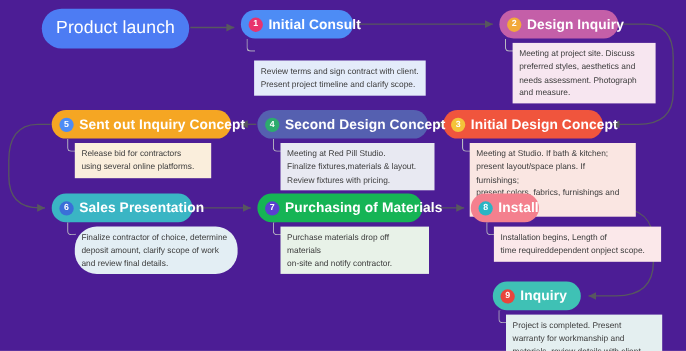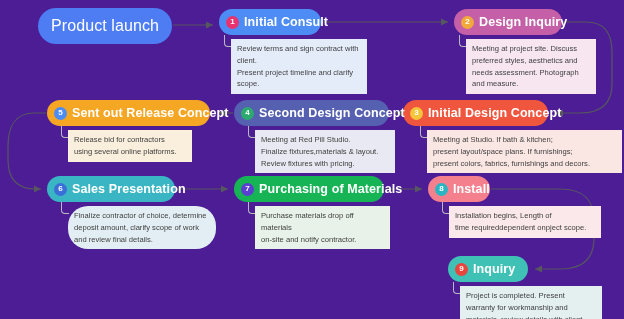--- a/index.html
+++ b/index.html
@@ -118,21 +118,21 @@
 
   <div class="node node-root" style="left:38px; top:8px; width:134px; background:#4d7cf3;">
     <span class="node-label">Product launch</span>
   </div>
 
   <div class="elbow" style="left:224px; top:35px; width:8px; height:12px;"></div>
   <div class="node" style="left:219px; top:9px; width:102px; background:#4d8cf5;">
     <span class="badge" style="background:#e8336e;">1</span>
     <span class="node-label">Initial Consult</span>
   </div>
-  <div class="desc" style="left:231px; top:39px; width:136px; background:#e4ecfa;">
+  <div class="desc" style="left:231px; top:55px; width:156px; background:#e4ecfa;">
     <span class="desc-line">Review terms and sign contract with client.</span>
     <span class="desc-line">Present project timeline and clarify scope.</span>
   </div>
 
   <div class="elbow" style="left:459px; top:35px; width:8px; height:12px;"></div>
   <div class="node" style="left:454px; top:9px; width:108px; background:#c45fa8;">
     <span class="badge" style="background:#f2a93b;">2</span>
     <span class="node-label">Design Inquiry</span>
   </div>
   <div class="desc" style="left:466px; top:39px; width:130px; background:#f7e6f0;">
@@ -140,41 +140,41 @@
     <span class="desc-line">preferred styles, aesthetics and</span>
     <span class="desc-line">needs assessment. Photograph</span>
     <span class="desc-line">and measure.</span>
   </div>
 
   <div class="elbow" style="left:420px; top:126px; width:8px; height:12px;"></div>
   <div class="node" style="left:403px; top:100px; width:145px; background:#f0553d;">
     <span class="badge" style="background:#f4c43a;">3</span>
     <span class="node-label">Initial Design Concept</span>
   </div>
-  <div class="desc" style="left:427px; top:130px; width:195px; background:#fae6e2;">
+  <div class="desc" style="left:427px; top:130px; width:151px; background:#fae6e2;">
     <span class="desc-line">Meeting at Studio. If bath &amp; kitchen;</span>
     <span class="desc-line">present layout/space plans. If furnishings;</span>
     <span class="desc-line">present colors, fabrics, furnishings and decors.</span>
   </div>
 
   <div class="elbow" style="left:248px; top:126px; width:8px; height:12px;"></div>
   <div class="node" style="left:234px; top:100px; width:155px; background:#5560b0;">
     <span class="badge" style="background:#2dab6e;">4</span>
     <span class="node-label">Second Design Concept</span>
   </div>
   <div class="desc" style="left:255px; top:130px; width:140px; background:#e8e9f2;">
     <span class="desc-line">Meeting at Red Pill Studio.</span>
     <span class="desc-line">Finalize fixtures,materials &amp; layout.</span>
     <span class="desc-line">Review fixtures with pricing.</span>
   </div>
 
   <div class="elbow" style="left:61px; top:126px; width:8px; height:12px;"></div>
   <div class="node" style="left:47px; top:100px; width:163px; background:#f5a623;">
     <span class="badge" style="background:#4d8cf5;">5</span>
-    <span class="node-label">Sent out Release Concept</span>
+    <span class="node-label">Sent out Inquiry Concept</span>
   </div>
   <div class="desc" style="left:68px; top:130px; width:124px; background:#faeedc;">
     <span class="desc-line">Release bid for contractors</span>
     <span class="desc-line">using several online platforms.</span>
   </div>
 
   <div class="elbow" style="left:61px; top:202px; width:8px; height:12px;"></div>
   <div class="node" style="left:47px; top:176px; width:128px; background:#3ab5c4;">
     <span class="badge" style="background:#3a6fd8;">6</span>
     <span class="node-label">Sales Presentation</span>

